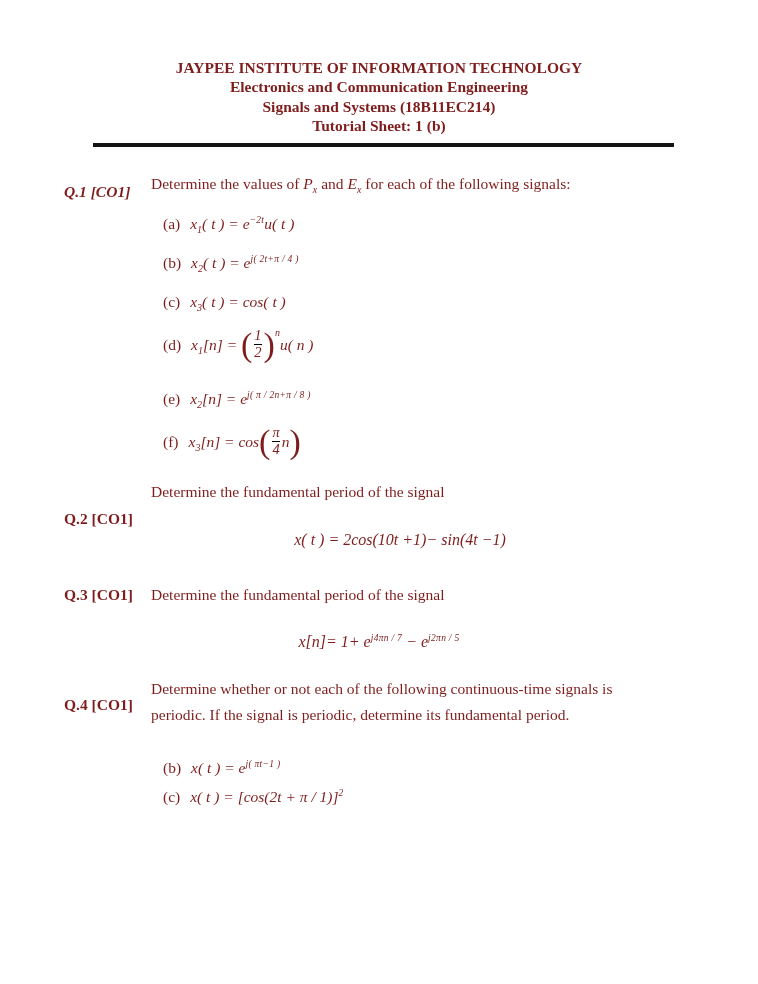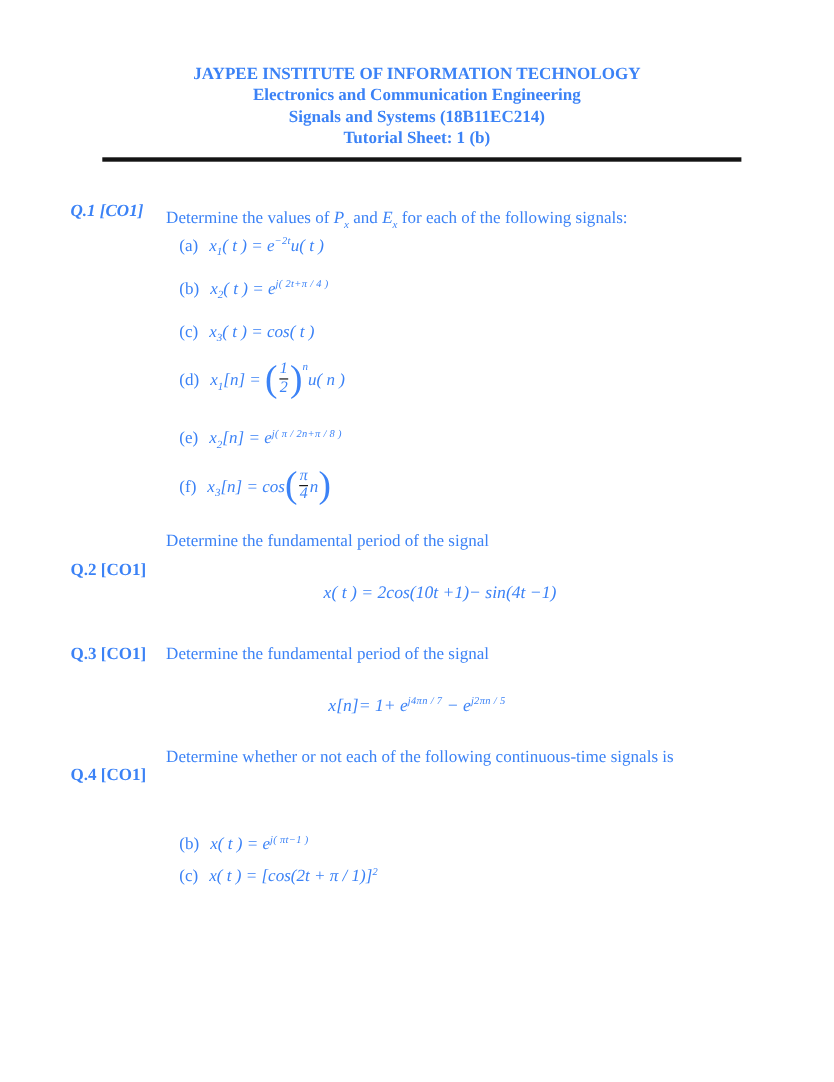--- a/index.html
+++ b/index.html
@@ -1,18 +1,18 @@
 <!DOCTYPE html>
 <html><head>
 <meta charset="utf-8">
 <style>
   html,body { margin:0; padding:0; background:#ffffff; }
   .page {
     position:relative; width:758px; height:984px; background:#ffffff;
-    font-family:"Liberation Serif", serif; color:#3b82f6;
+    font-family:"Liberation Serif", serif; color:#7f1d1d;
     overflow:hidden;
   }
   
   .header { position:absolute; top:58px; left:0; width:100%; text-align:center;
             font-weight:bold; font-size:15.5px; line-height:19.4px; }
   .rule { position:absolute; top:143px; left:93px; width:581px; height:4px; background:#141414; }
 
   
   .qlabel { position:absolute; left:64px; font-weight:bold; font-size:15.5px; white-space:nowrap; }
   .qtext  { position:absolute; left:151px; font-size:15.5px; white-space:nowrap; }
@@ -42,21 +42,21 @@
 
   <div class="header">
     <div>JAYPEE INSTITUTE OF INFORMATION TECHNOLOGY</div>
     <div>Electronics and Communication Engineering</div>
     <div>Signals and Systems (18B11EC214)</div>
     <div>Tutorial Sheet: 1 (b)</div>
   </div>
   <div class="rule"></div>
 
   <div class="qlabel" style="top:183px;font-style:italic;">Q.1 [CO1]</div>
-  <div class="qtext" style="top:190px;"><span>Determine the values of </span><span class="psym">P</span><sub class="psub">x</sub><span> and </span><span class="psym">E</span><sub class="psub">x</sub><span> for each of the following signals:</span></div>
+  <div class="qtext" style="top:175px;"><span>Determine the values of </span><span class="psym">P</span><sub class="psub">x</sub><span> and </span><span class="psym">E</span><sub class="psub">x</sub><span> for each of the following signals:</span></div>
 
   <div class="item" style="top:215px;">
     <span class="tag">(a)</span><span class="math"><span>x</span><sub>1</sub><span>( t )</span><span> = </span><span>e</span><sup class="exp">−2t</sup><span>u( t )</span></span>
   </div>
 
   <div class="item" style="top:254px;">
     <span class="tag">(b)</span><span class="math"><span>x</span><sub>2</sub><span>( t )</span><span> = </span><span>e</span><sup class="exp">j( 2t+π / 4 )</sup></span>
   </div>
 
   <div class="item" style="top:293px;">
@@ -82,20 +82,21 @@
   </div>
 
   <div class="qlabel" style="top:586px;">Q.3 [CO1]</div>
   <div class="qtext" style="top:586px;">Determine the fundamental period of the signal</div>
   <div class="centered" style="top:633px;">
     <span class="math"><span>x[n]= 1+ e</span><sup class="exp">j4πn / 7</sup><span> − e</span><sup class="exp">j2πn / 5</sup></span>
   </div>
 
   <div class="qlabel" style="top:696px;">Q.4 [CO1]</div>
   <div class="qtext" style="top:680px;">Determine whether or not each of the following continuous-time signals is</div>
+  <div class="qtext" style="top:706px;">periodic. If the signal is periodic, determine its fundamental period.</div>
 
   <div class="item" style="top:759px;">
     <span class="tag">(b)</span><span class="math"><span>x( t ) = e</span><sup class="exp">j( πt−1 )</sup></span>
   </div>
   <div class="item" style="top:788px;">
     <span class="tag">(c)</span><span class="math"><span>x( t ) = [cos(2t + π / 1)]</span><sup class="exp">2</sup></span>
   </div>
 
 </div>
 

